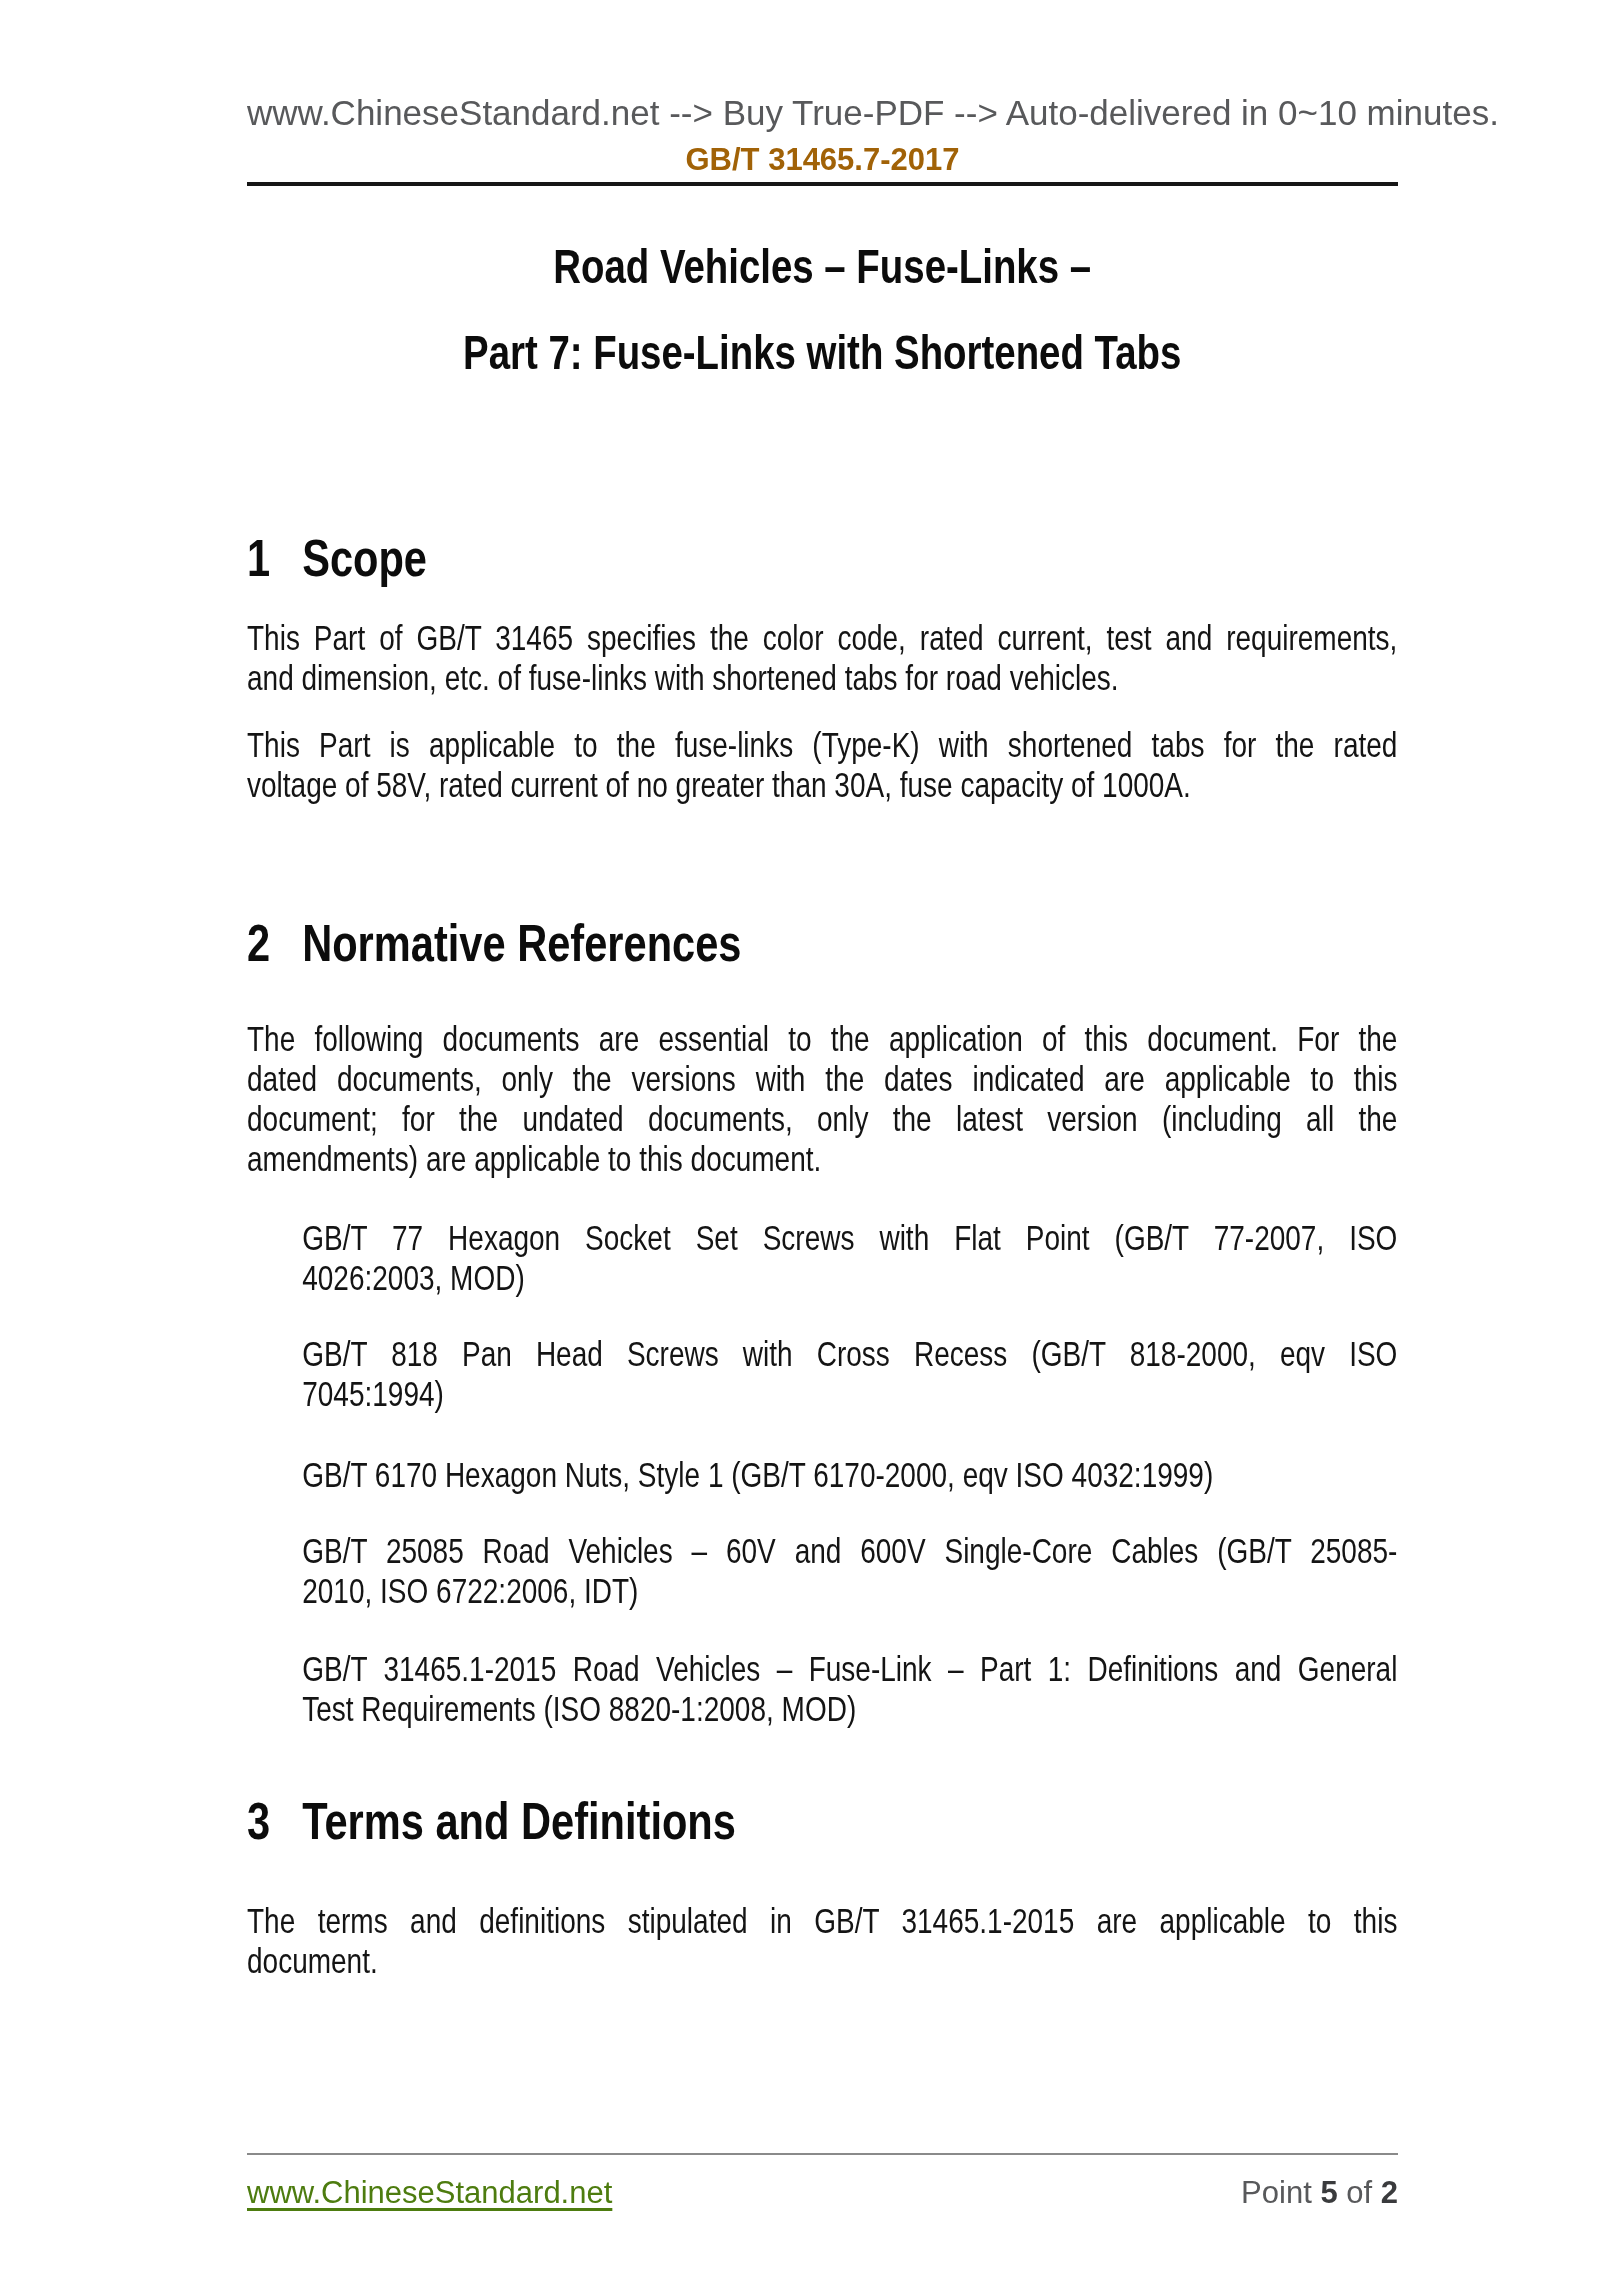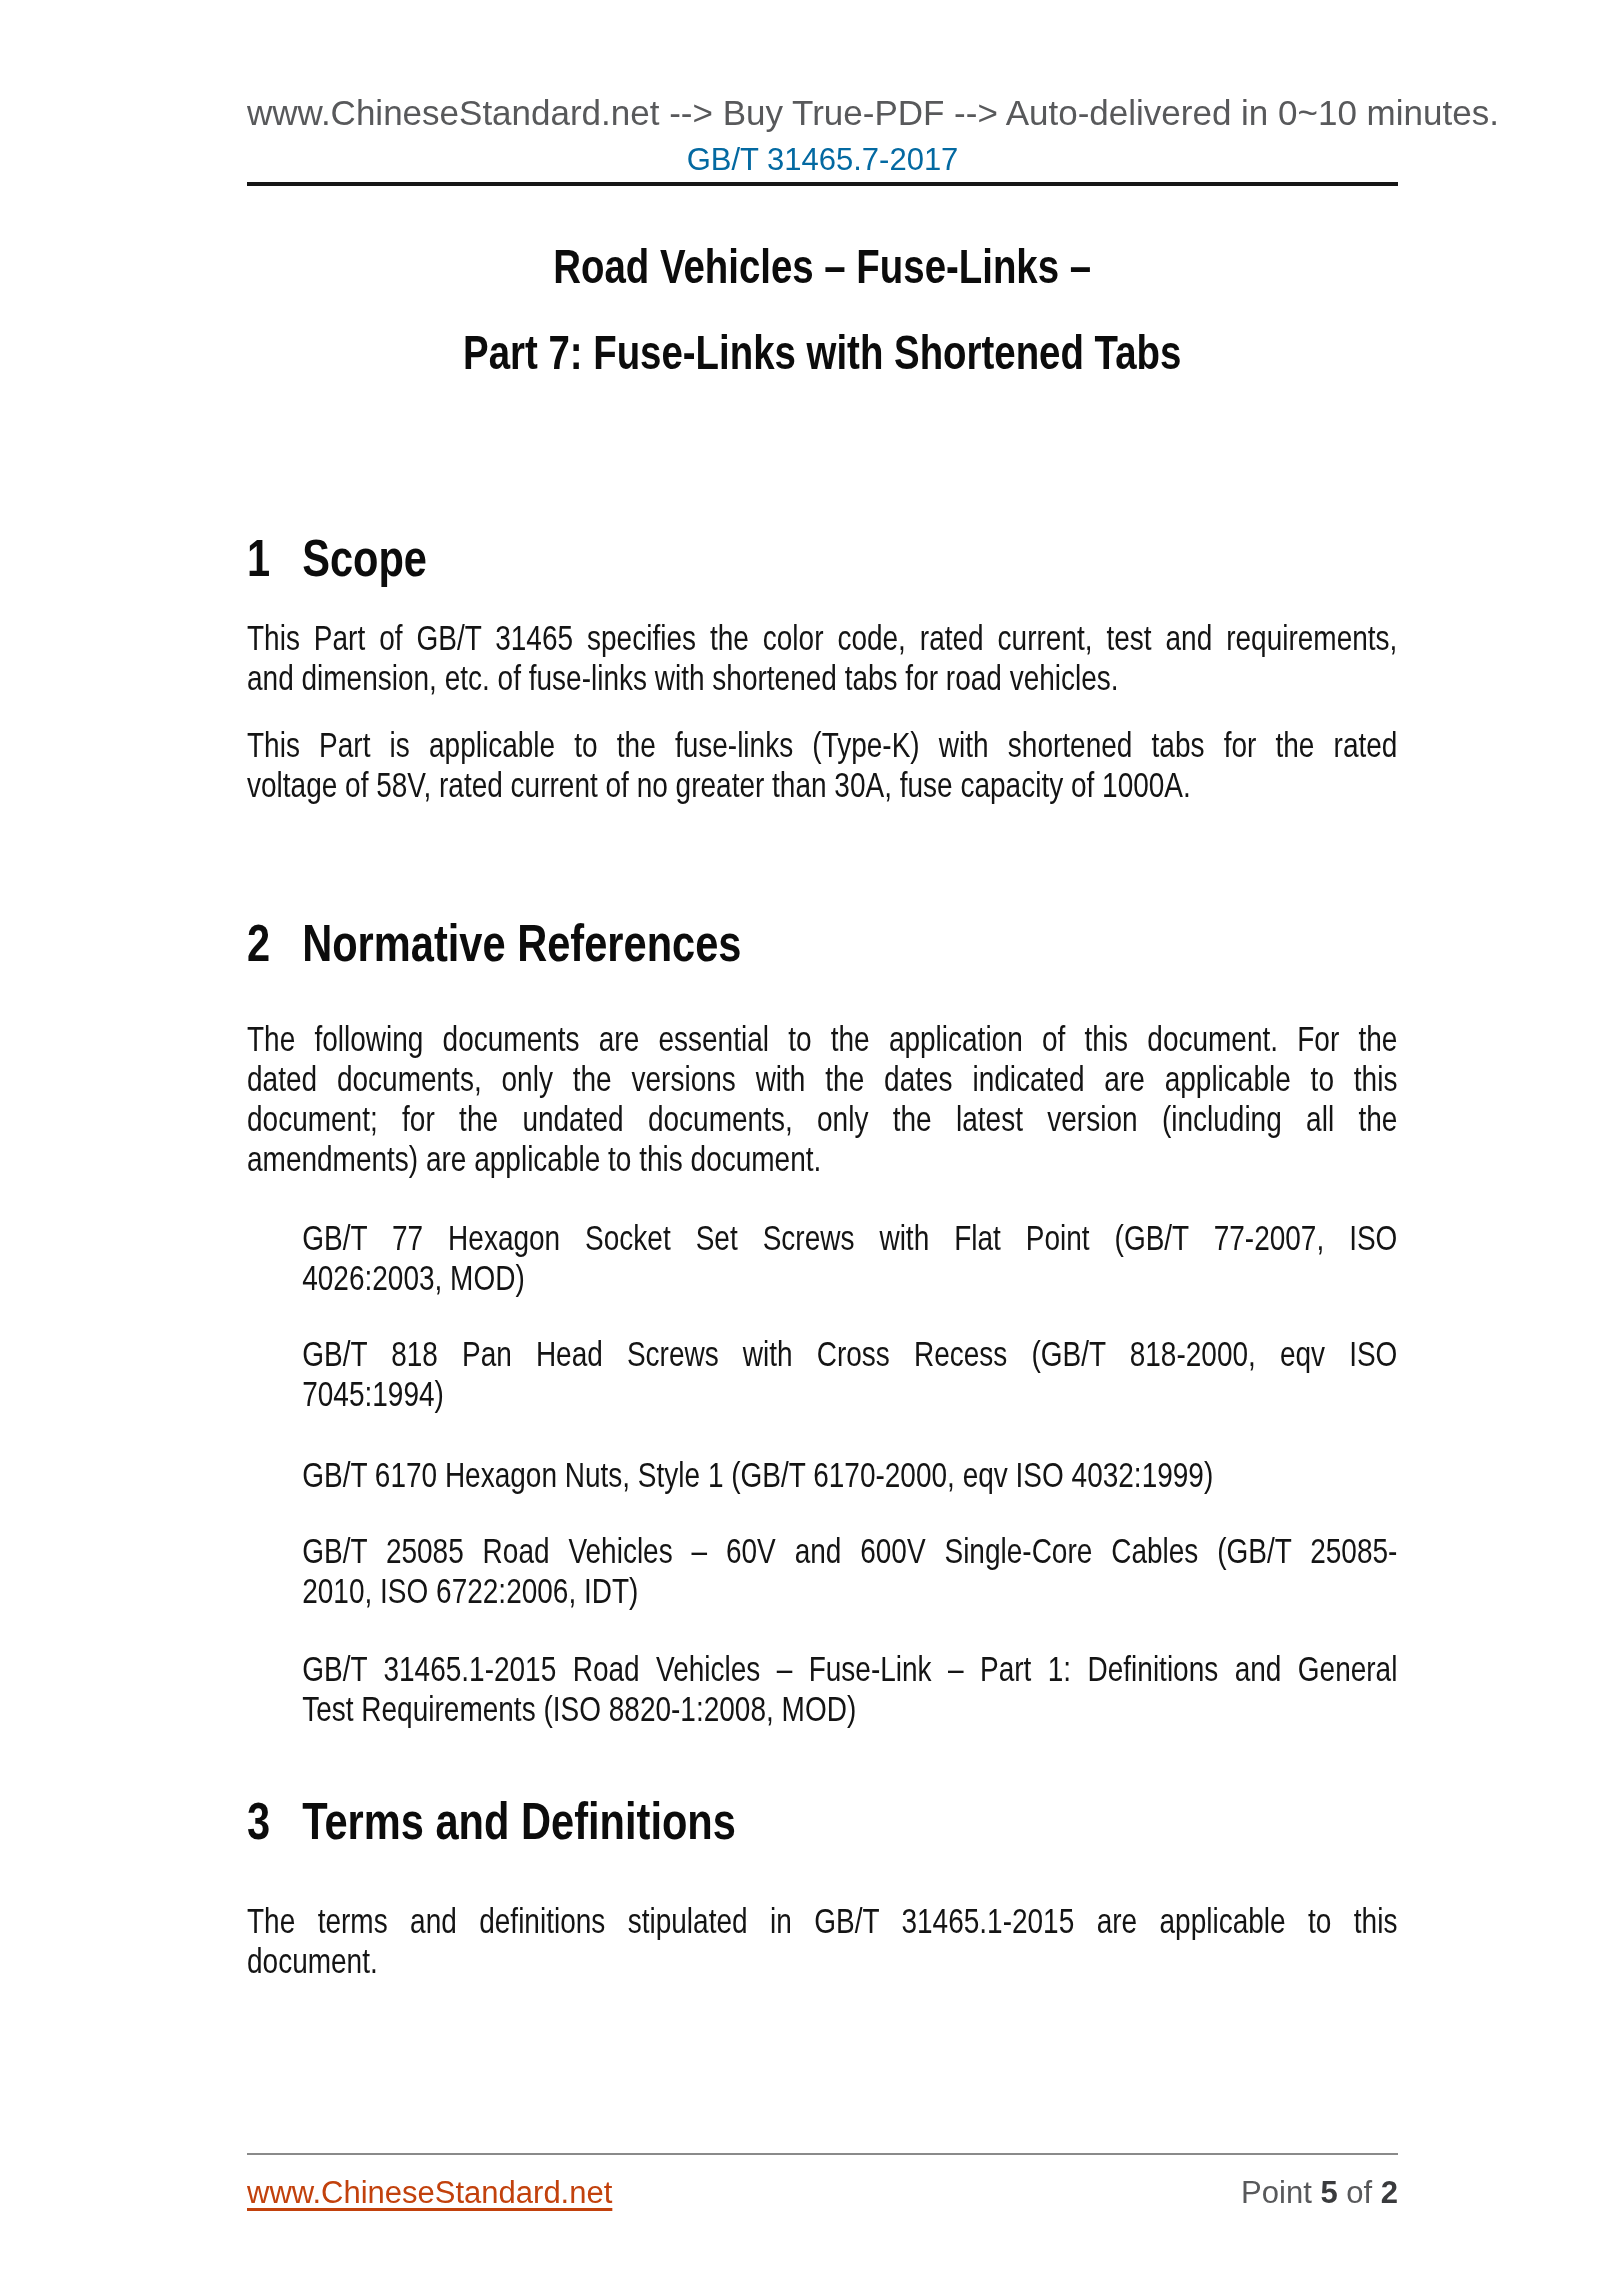--- a/index.html
+++ b/index.html
@@ -10,21 +10,21 @@
     -webkit-font-smoothing:antialiased;
   }
   .margins{margin-left:247px;margin-right:225px;position:relative;}
   
   .header-promo{
     margin-top:95px;text-align:center;
     font-size:35px;line-height:35px;color:#58595b;white-space:nowrap;
   }
   .header-doc{
     margin-top:14px;text-align:center;
-    font-size:31px;line-height:31px;color:#0369a1;
+    font-size:31px;line-height:31px;color:#a16207;font-weight:bold;
   }
   .header-rule{margin-top:6.7px;height:4.2px;background:#161616;}
   
   .doc-body{
     width:1438px;transform:scaleX(0.8);transform-origin:0 0;
   }
   .doc-title{
     font-weight:bold;font-size:48px;line-height:50px;text-align:center;color:#0c0c0c;
   }
   .doc-title.line1{margin-top:56px;}
@@ -49,21 +49,21 @@
   #ref5{margin-top:38px;}
   #h3{margin-top:66px;}
   #p4{margin-top:53px;}
   
   .footer-rule{margin-top:172px;height:1.7px;background:#8a8a8a;}
   .footer-row{
     margin-top:22px;display:flex;justify-content:space-between;align-items:baseline;
     font-size:31px;line-height:31px;color:#58595b;
   }
   .footer-link{
-    color:#c2410c;cursor:pointer;
+    color:#4d7c0f;cursor:pointer;
     text-decoration:underline;text-decoration-thickness:2.5px;text-underline-offset:5px;
   }
   .page-ind .strong{font-weight:bold;color:#3a3b3d;}
 </style>
 </head>
 <body>
 
 <div class="margins">
 
   <div>

